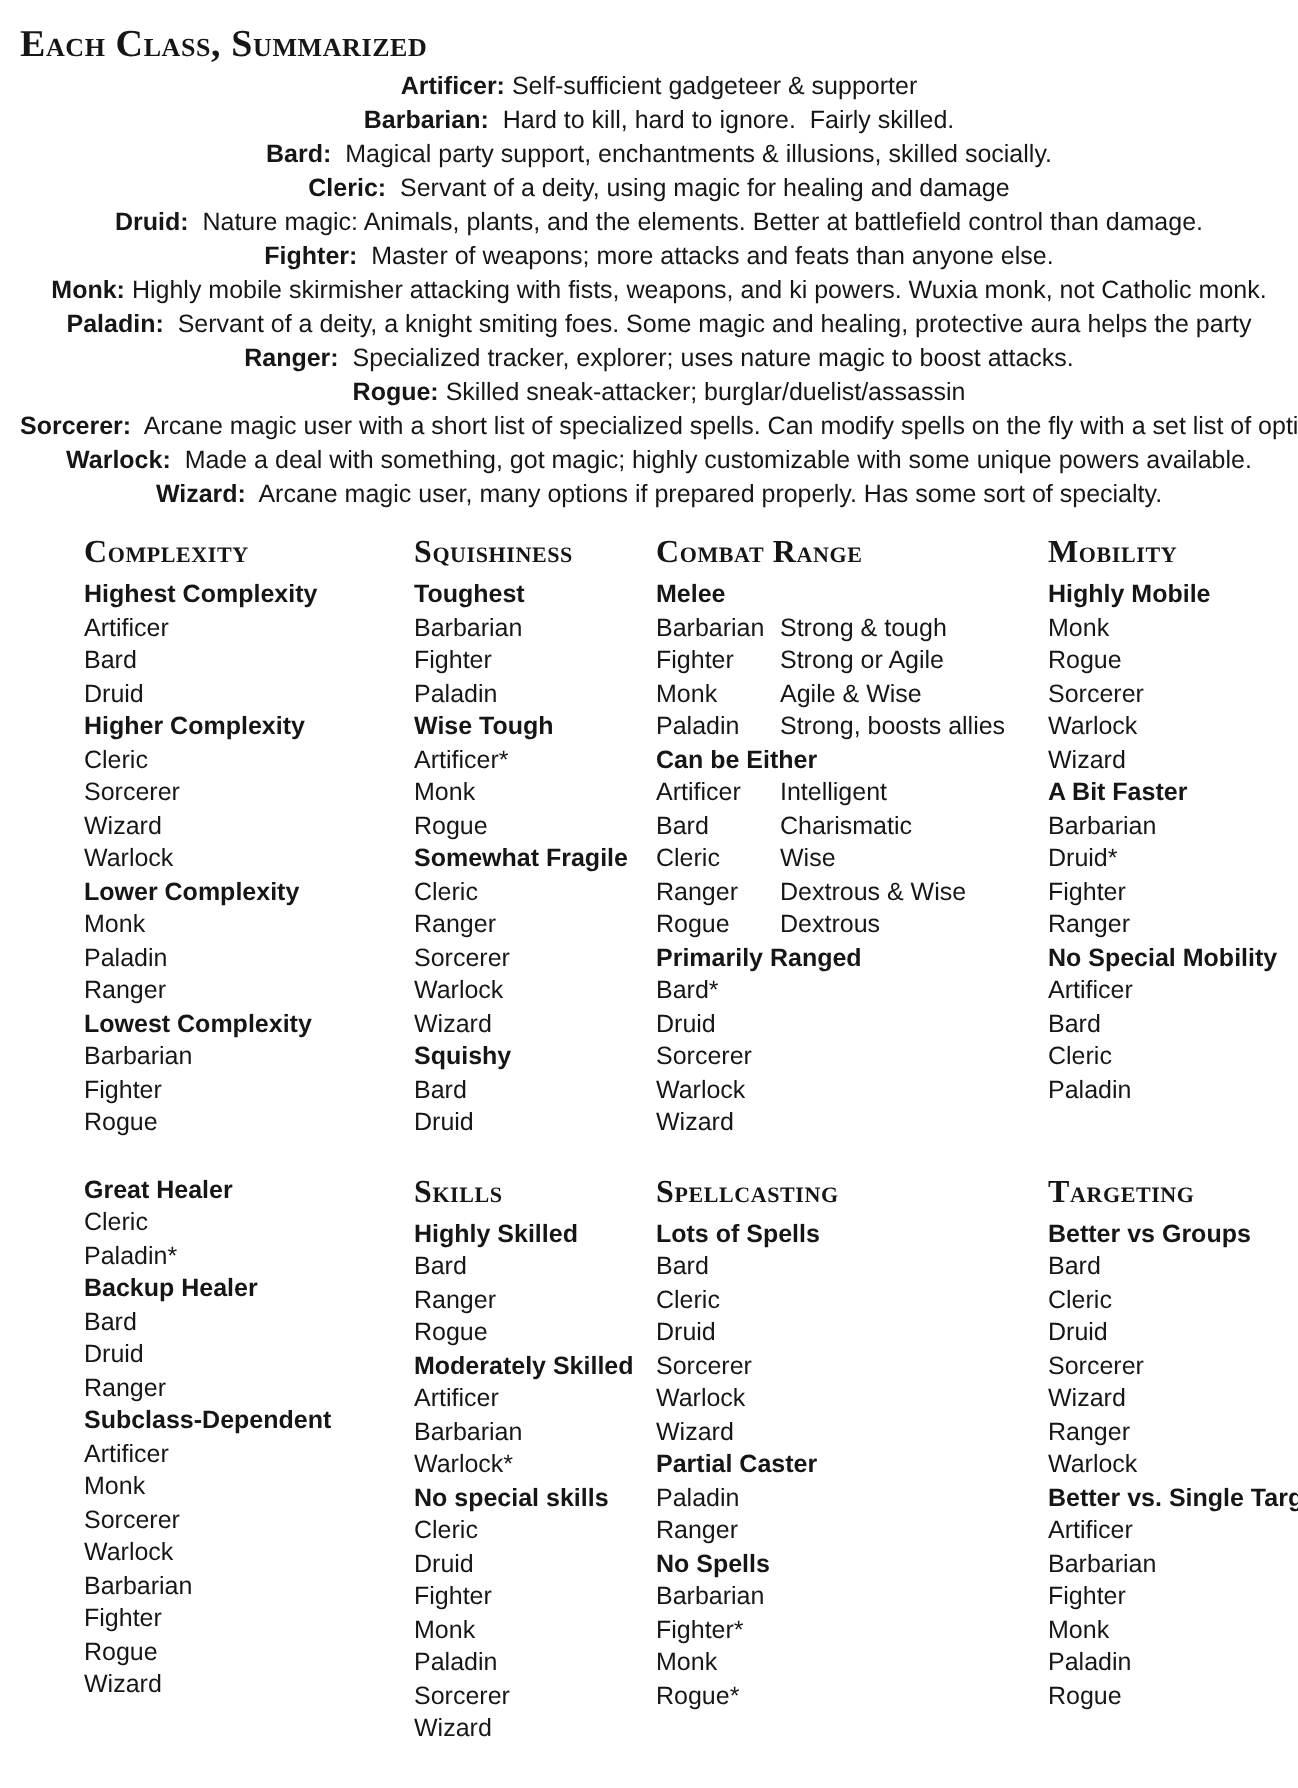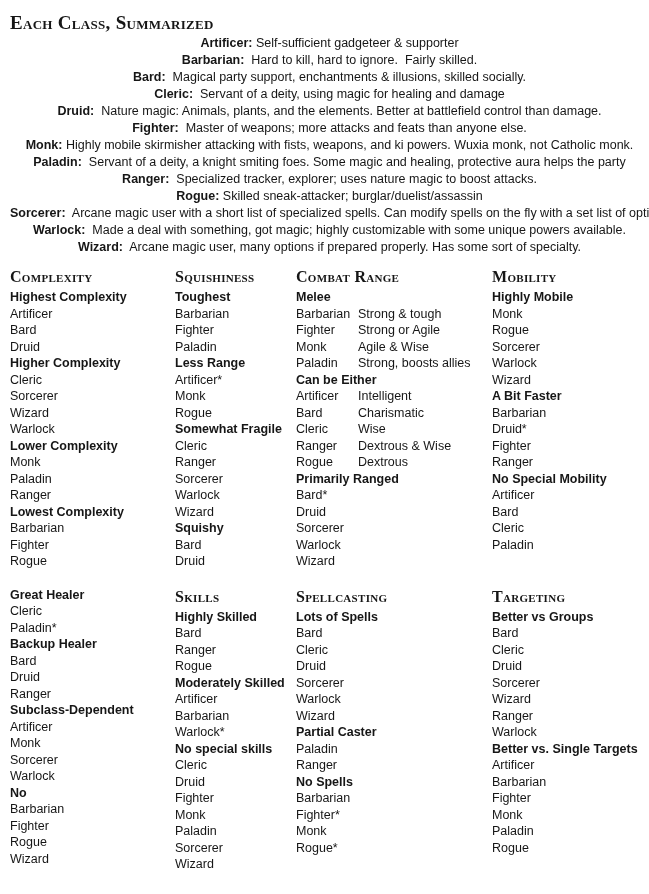--- a/index.html
+++ b/index.html
@@ -15,20 +15,21 @@
     font-size:19px;line-height:21px;letter-spacing:.3px;
     white-space:pre;
   }
   .summary{margin-top:2px;text-align:center;}
   .sum-line{font-size:12.5px;line-height:17px;white-space:pre;}
   .sum-label{font-weight:700;}
   .tables{
     display:grid;
     grid-template-columns:165px 121px 196px 157px;
     align-items:start;
+    margin-left:32px;
   }
   .tables-1{margin-top:11px;}
   .tables-2{margin-top:17px;}
   .col-heading{
     font-family:"Liberation Serif","DejaVu Serif",serif;
     font-variant:small-caps;font-weight:700;
     font-size:16px;line-height:20px;letter-spacing:.3px;
     margin-bottom:2px;white-space:pre;
   }
   .group-label,.item{font-size:12.5px;line-height:16.5px;white-space:pre;}
@@ -77,21 +78,21 @@
           <div class="item">Barbarian</div>
           <div class="item">Fighter</div>
           <div class="item">Rogue</div>
         </div>
         <div class="col">
           <div class="col-heading">Squishiness</div>
           <div class="group-label">Toughest</div>
           <div class="item">Barbarian</div>
           <div class="item">Fighter</div>
           <div class="item">Paladin</div>
-          <div class="group-label">Less Range</div>
+          <div class="group-label">Wise Tough</div>
           <div class="item">Artificer*</div>
           <div class="item">Monk</div>
           <div class="item">Rogue</div>
           <div class="group-label">Somewhat Fragile</div>
           <div class="item">Cleric</div>
           <div class="item">Ranger</div>
           <div class="item">Sorcerer</div>
           <div class="item">Warlock</div>
           <div class="item">Wizard</div>
           <div class="group-label">Squishy</div>
@@ -145,21 +146,20 @@
           <div class="item">Paladin*</div>
           <div class="group-label">Backup Healer</div>
           <div class="item">Bard</div>
           <div class="item">Druid</div>
           <div class="item">Ranger</div>
           <div class="group-label">Subclass-Dependent</div>
           <div class="item">Artificer</div>
           <div class="item">Monk</div>
           <div class="item">Sorcerer</div>
           <div class="item">Warlock</div>
-          <div class="group-label">No</div>
           <div class="item">Barbarian</div>
           <div class="item">Fighter</div>
           <div class="item">Rogue</div>
           <div class="item">Wizard</div>
         </div>
         <div class="col">
           <div class="col-heading">Skills</div>
           <div class="group-label">Highly Skilled</div>
           <div class="item">Bard</div>
           <div class="item">Ranger</div>

